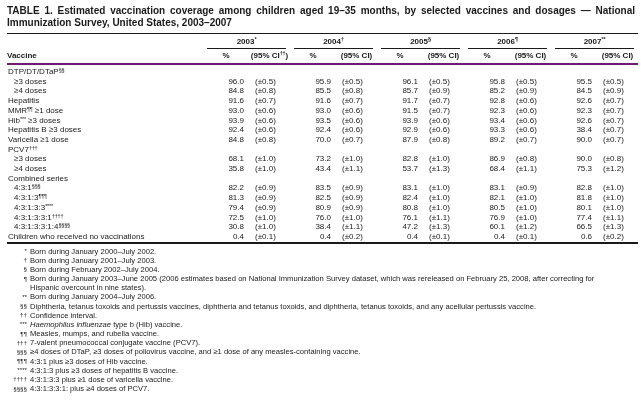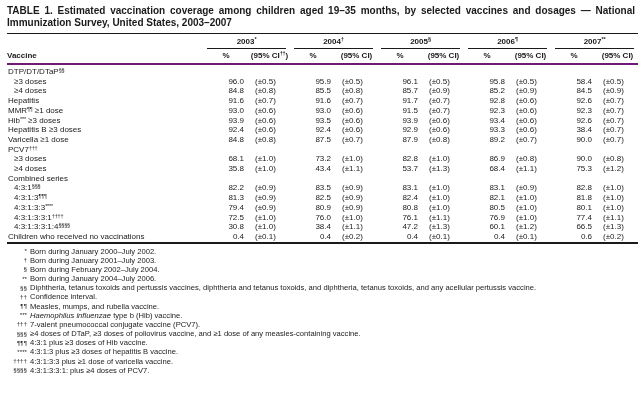--- a/index.html
+++ b/index.html
@@ -101,21 +101,21 @@
         <tr>
           <td class="lbl ind">≥3 doses</td>
           <td class="pct">96.0</td>
           <td class="ci">(±0.5)</td>
           <td class="pct">95.9</td>
           <td class="ci">(±0.5)</td>
           <td class="pct">96.1</td>
           <td class="ci">(±0.5)</td>
           <td class="pct">95.8</td>
           <td class="ci">(±0.5)</td>
-          <td class="pct">58.4</td>
+          <td class="pct">95.5</td>
           <td class="ci">(±0.5)</td>
         </tr>
         <tr>
           <td class="lbl ind">≥4 doses</td>
           <td class="pct">84.8</td>
           <td class="ci">(±0.8)</td>
           <td class="pct">85.5</td>
           <td class="ci">(±0.8)</td>
           <td class="pct">85.7</td>
           <td class="ci">(±0.9)</td>
@@ -173,21 +173,21 @@
           <td class="ci">(±0.6)</td>
           <td class="pct">93.3</td>
           <td class="ci">(±0.6)</td>
           <td class="pct">38.4</td>
           <td class="ci">(±0.7)</td>
         </tr>
         <tr>
           <td class="lbl">Varicella ≥1 dose</td>
           <td class="pct">84.8</td>
           <td class="ci">(±0.8)</td>
-          <td class="pct">87.5</td>
+          <td class="pct">70.0</td>
           <td class="ci">(±0.7)</td>
           <td class="pct">87.9</td>
           <td class="ci">(±0.8)</td>
           <td class="pct">89.2</td>
           <td class="ci">(±0.7)</td>
           <td class="pct">90.0</td>
           <td class="ci">(±0.7)</td>
         </tr>
         <tr>
           <td class="lbl">PCV7<sup>†††</sup></td>
@@ -329,38 +329,42 @@
       </div>
       <div class="fn">
         <span class="fm">†</span>
         <span class="ft">Born during January 2001–July 2003.</span>
       </div>
       <div class="fn">
         <span class="fm">§</span>
         <span class="ft">Born during February 2002–July 2004.</span>
       </div>
       <div class="fn">
+        <span class="fm">¶</span>
+        <span class="ft">Born during January 2003–June 2005 (2006 estimates based on National Immunization Survey dataset, which was rereleased on February 25, 2008, after correcting for Hispanic overcount in nine states).</span>
+      </div>
+      <div class="fn">
         <span class="fm">**</span>
         <span class="ft">Born during January 2004–July 2006.</span>
       </div>
       <div class="fn">
         <span class="fm">§§</span>
         <span class="ft">Diphtheria, tetanus toxoids and pertussis vaccines, diphtheria and tetanus toxoids, and diphtheria, tetanus toxoids, and any acellular pertussis vaccine.</span>
       </div>
       <div class="fn">
         <span class="fm">††</span>
         <span class="ft">Confidence interval.</span>
       </div>
       <div class="fn">
+        <span class="fm">***</span>
+        <span class="ft"><i>Haemophilus influenzae</i> type b (Hib) vaccine.</span>
+      </div>
+      <div class="fn">
         <span class="fm">¶¶</span>
         <span class="ft">Measles, mumps, and rubella vaccine.</span>
-      </div>
-      <div class="fn">
-        <span class="fm">***</span>
-        <span class="ft"><i>Haemophilus influenzae</i> type b (Hib) vaccine.</span>
       </div>
       <div class="fn">
         <span class="fm">†††</span>
         <span class="ft">7-valent pneumococcal conjugate vaccine (PCV7).</span>
       </div>
       <div class="fn">
         <span class="fm">§§§</span>
         <span class="ft">≥4 doses of DTaP, ≥3 doses of poliovirus vaccine, and ≥1 dose of any measles-containing vaccine.</span>
       </div>
       <div class="fn">

